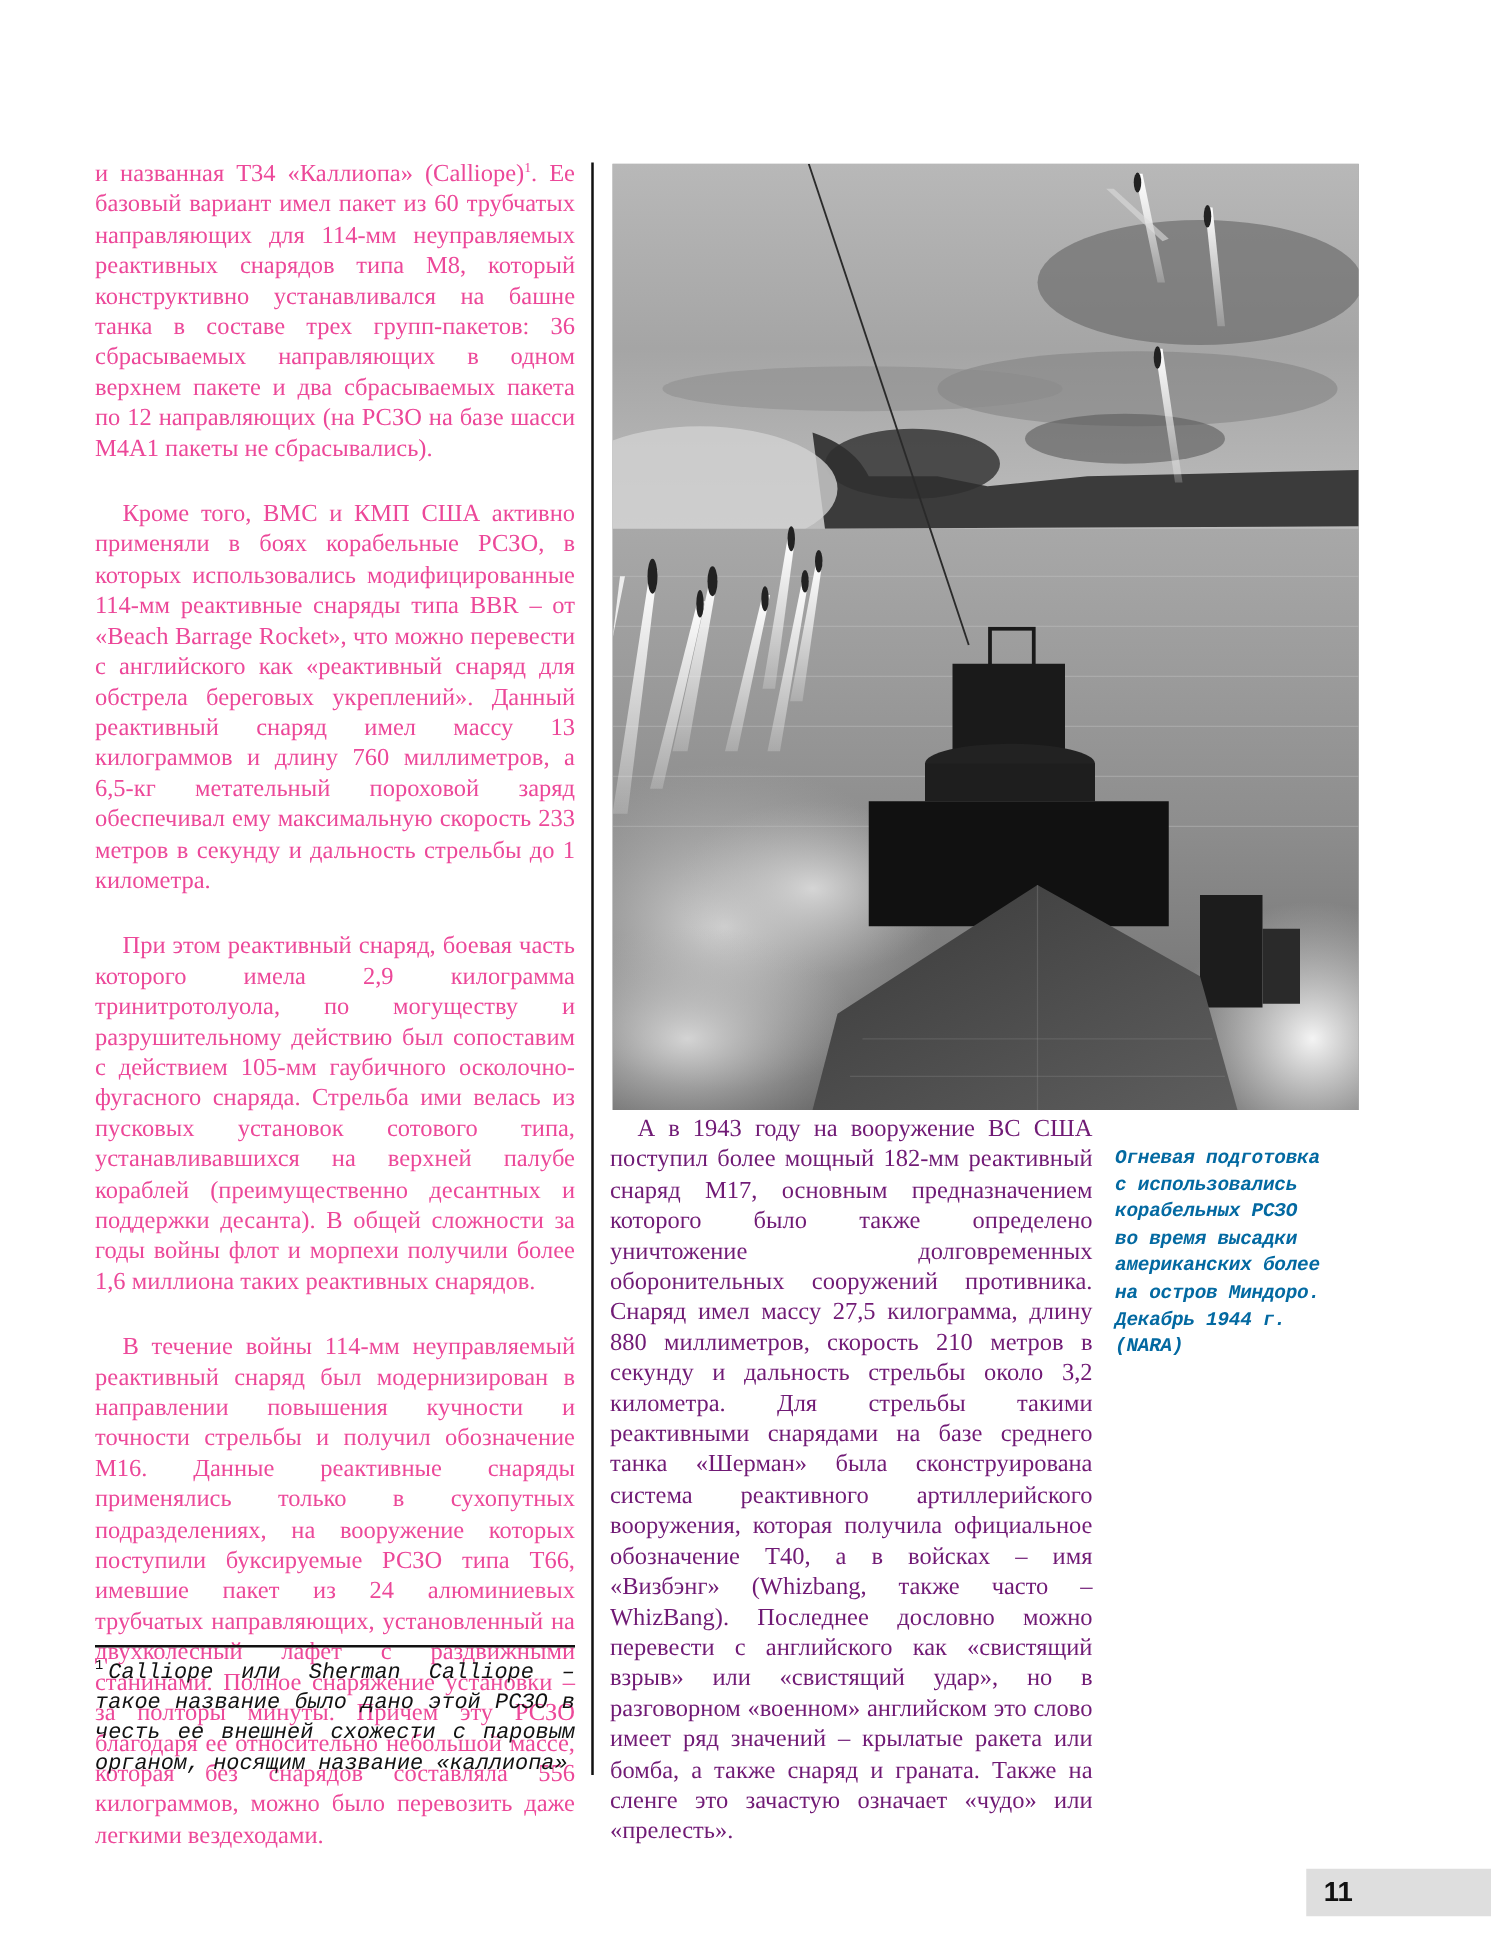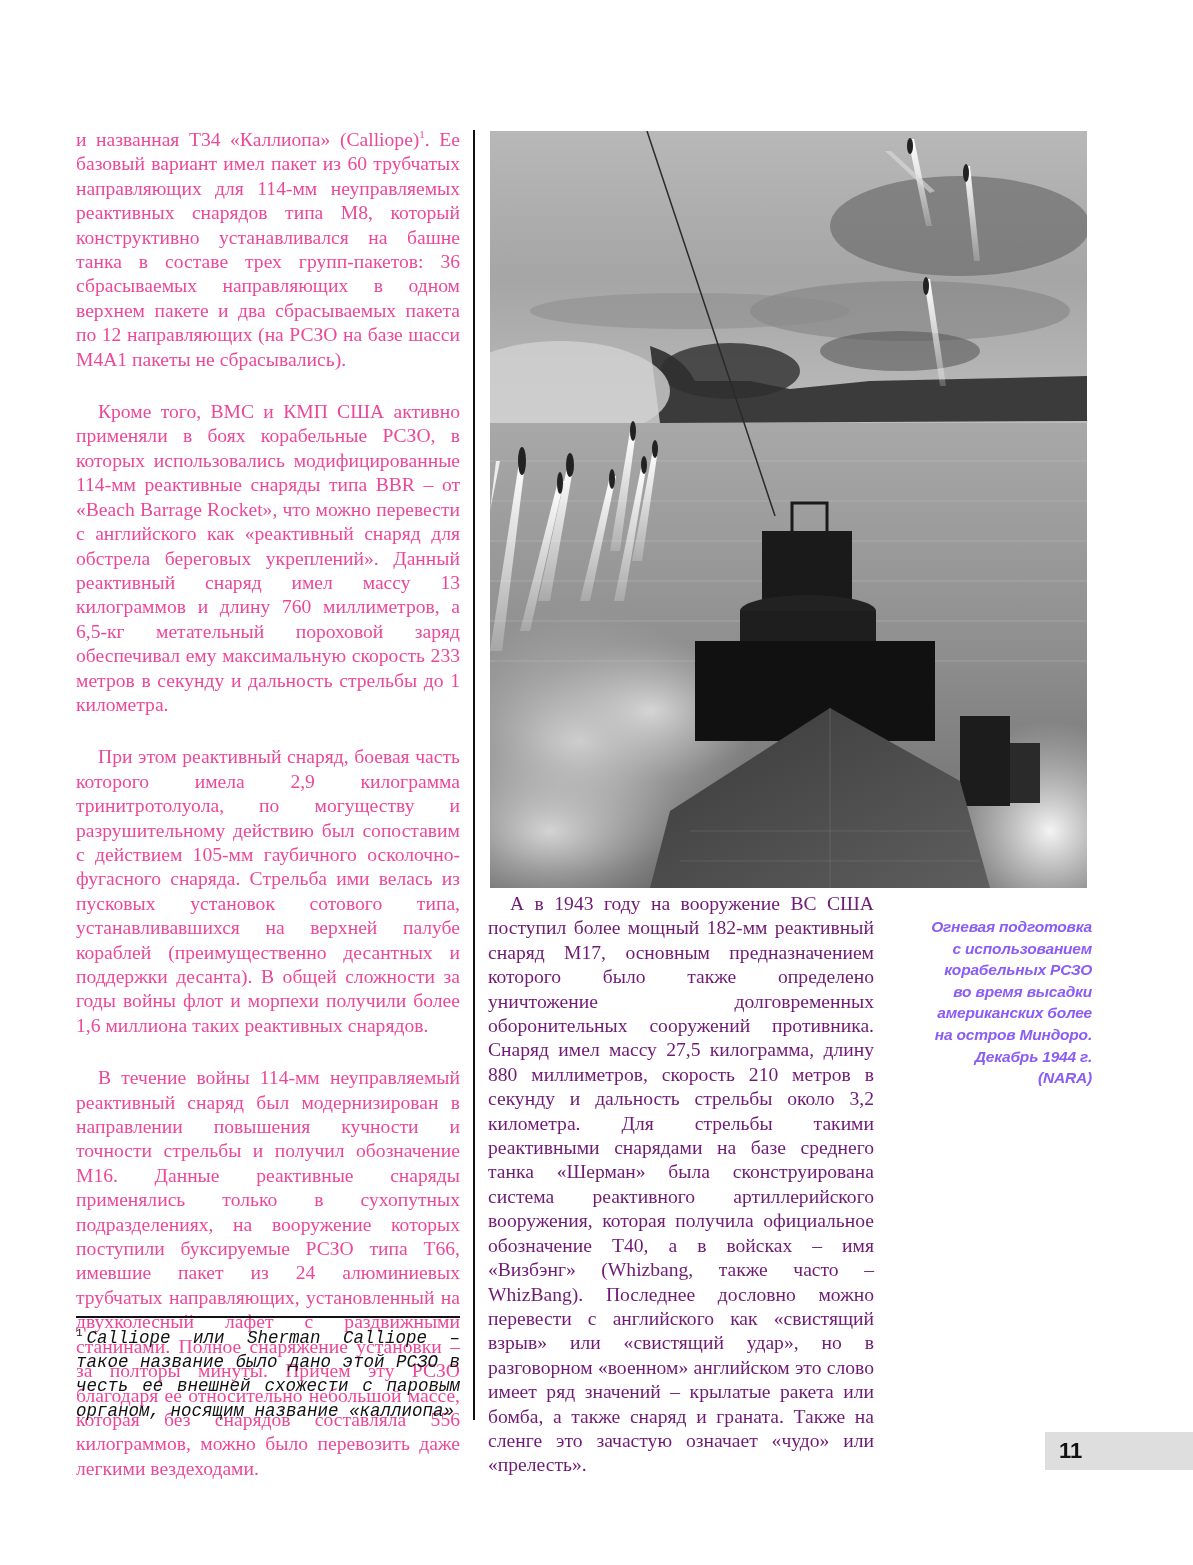--- a/index.html
+++ b/index.html
@@ -33,26 +33,26 @@
   .photo svg { display: block; }
 
   .col-mid {
     position: absolute; left: 488px; top: 864px; width: 386px;
     font-family: "Liberation Serif", "DejaVu Serif", serif;
     font-size: 19.6px; line-height: 24.4px; text-align: justify; color: #701a75;
   }
 
   .caption {
     position: absolute; left: 892px; top: 916px; width: 200px;
-    font-family: Liberation Sans, sans-serif; font-weight: bold; font-style: italic;
-    font-size: 15.5px; line-height: 21.6px; color: #8b5cf6; letter-spacing: -0.2px; text-align: right;
+    font-family: Liberation Mono, monospace; font-weight: bold; font-style: italic;
+    font-size: 15.5px; line-height: 21.6px; color: #0369a1; letter-spacing: -0.2px;
   }
 
   .page-num-box {
-    position: absolute; left: 1045px; top: 1432px; width: 148px; height: 38px; background: #dedede;
+    position: absolute; left: 1045px; top: 1495px; width: 148px; height: 38px; background: #dedede;
   }
   .page-num {
     position: absolute; left: 14px; top: 6px;
     font-family: "Liberation Sans", "DejaVu Sans", sans-serif; font-weight: bold; font-size: 22px; color: #111;
   }
 </style>
 </head>
 <body>
 
 <div class="col-left">
@@ -174,21 +174,21 @@
     </g>
   </svg>
 </div>
 
 <div class="col-mid">
   <p class="indent">А в 1943 году на вооружение ВС США поступил более мощный 182-мм реактивный снаряд М17, основным предназначением которого было также определено уничтожение долговременных оборонительных сооружений противника. Снаряд имел массу 27,5 килограмма, длину 880 миллиметров, скорость 210 метров в секунду и дальность стрельбы около 3,2 километра. Для стрельбы такими реактивными снарядами на базе среднего танка «Шерман» была сконструирована система реактивного артиллерийского вооружения, которая получила официальное обозначение Т40, а в войсках – имя «Визбэнг» (Whizbang, также часто – WhizBang). Последнее дословно можно перевести с английского как «свистящий взрыв» или «свистящий удар», но в разговорном «военном» английском это слово имеет ряд значений – крылатые ракета или бомба, а также снаряд и граната. Также на сленге это зачастую означает «чудо» или «прелесть».</p>
 </div>
 
 <div class="caption">
   <div>Огневая подготовка</div>
-  <div>с использованием</div>
+  <div>с использовались</div>
   <div>корабельных РСЗО</div>
   <div>во время высадки</div>
   <div>американских более</div>
   <div>на остров Миндоро.</div>
   <div>Декабрь 1944 г.</div>
   <div>(NARA)</div>
 </div>
 
 <div class="page-num-box">
   <span class="page-num">11</span>

